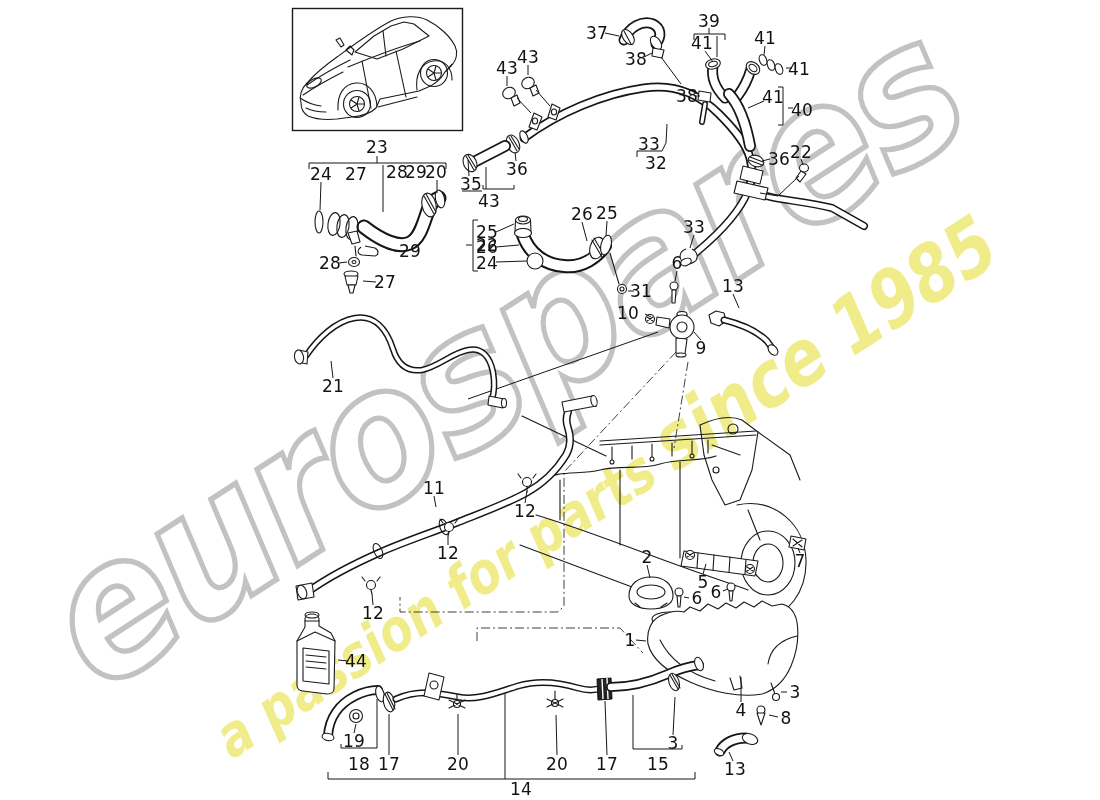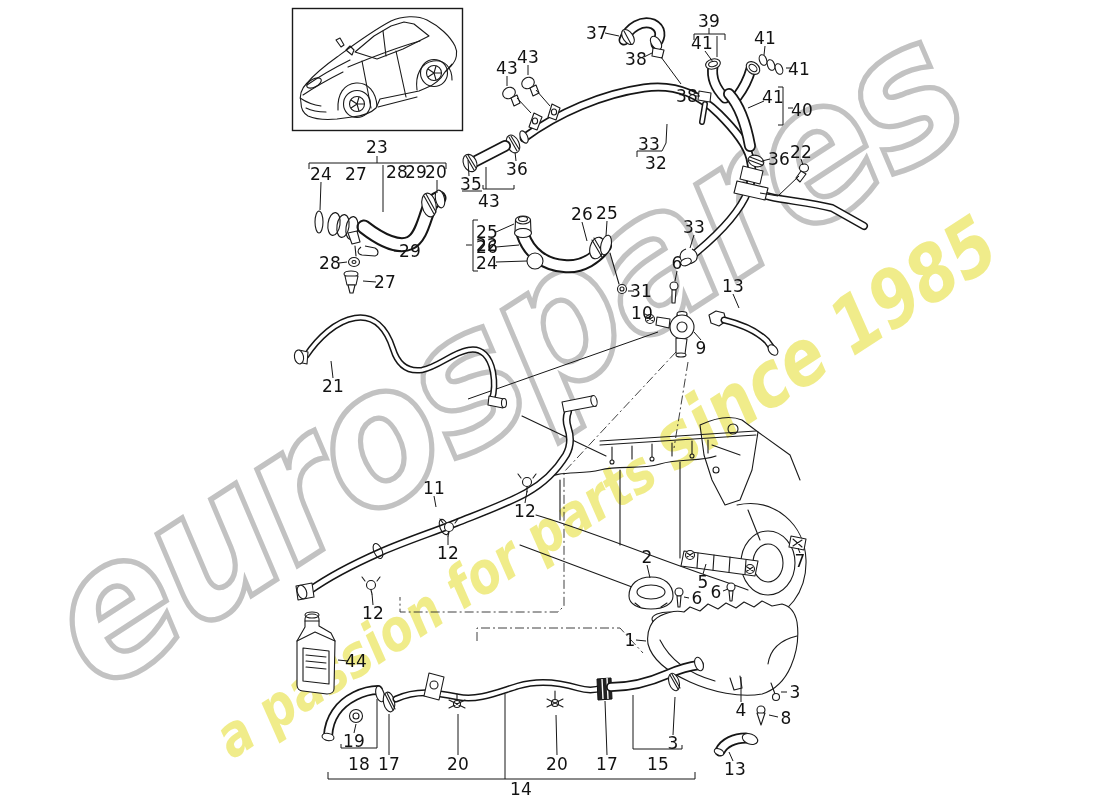--- a/index.html
+++ b/index.html
@@ -412,21 +412,21 @@
       <span class="plabel" style="left: 385px; top: 282px;">27</span>
       <span class="plabel" style="left: 459px; top: 245px; margin-left: 28px;">22</span>
       <span class="plabel" style="left: 487px; top: 232px;">25</span>
       <span class="plabel" style="left: 487px; top: 247px;">26</span>
       <span class="plabel" style="left: 487px; top: 263px;">24</span>
       <span class="plabel" style="left: 582px; top: 214px;">26</span>
       <span class="plabel" style="left: 607px; top: 213px;">25</span>
       <span class="plabel" style="left: 694px; top: 227px;">33</span>
       <span class="plabel" style="left: 677px; top: 263px;">6</span>
       <span class="plabel" style="left: 641px; top: 291px;">31</span>
-      <span class="plabel" style="left: 642px; top: 313px;">10</span>
+      <span class="plabel" style="left: 628px; top: 313px;">10</span>
       <span class="plabel" style="left: 733px; top: 286px;">13</span>
       <span class="plabel" style="left: 701px; top: 348px;">9</span>
       <span class="plabel" style="left: 333px; top: 386px;">21</span>
       <span class="plabel" style="left: 434px; top: 488px;">11</span>
       <span class="plabel" style="left: 525px; top: 511px;">12</span>
       <span class="plabel" style="left: 448px; top: 553px;">12</span>
       <span class="plabel" style="left: 373px; top: 613px;">12</span>
       <span class="plabel" style="left: 647px; top: 557px;">2</span>
       <span class="plabel" style="left: 703px; top: 582px;">5</span>
       <span class="plabel" style="left: 697px; top: 598px;">6</span>

